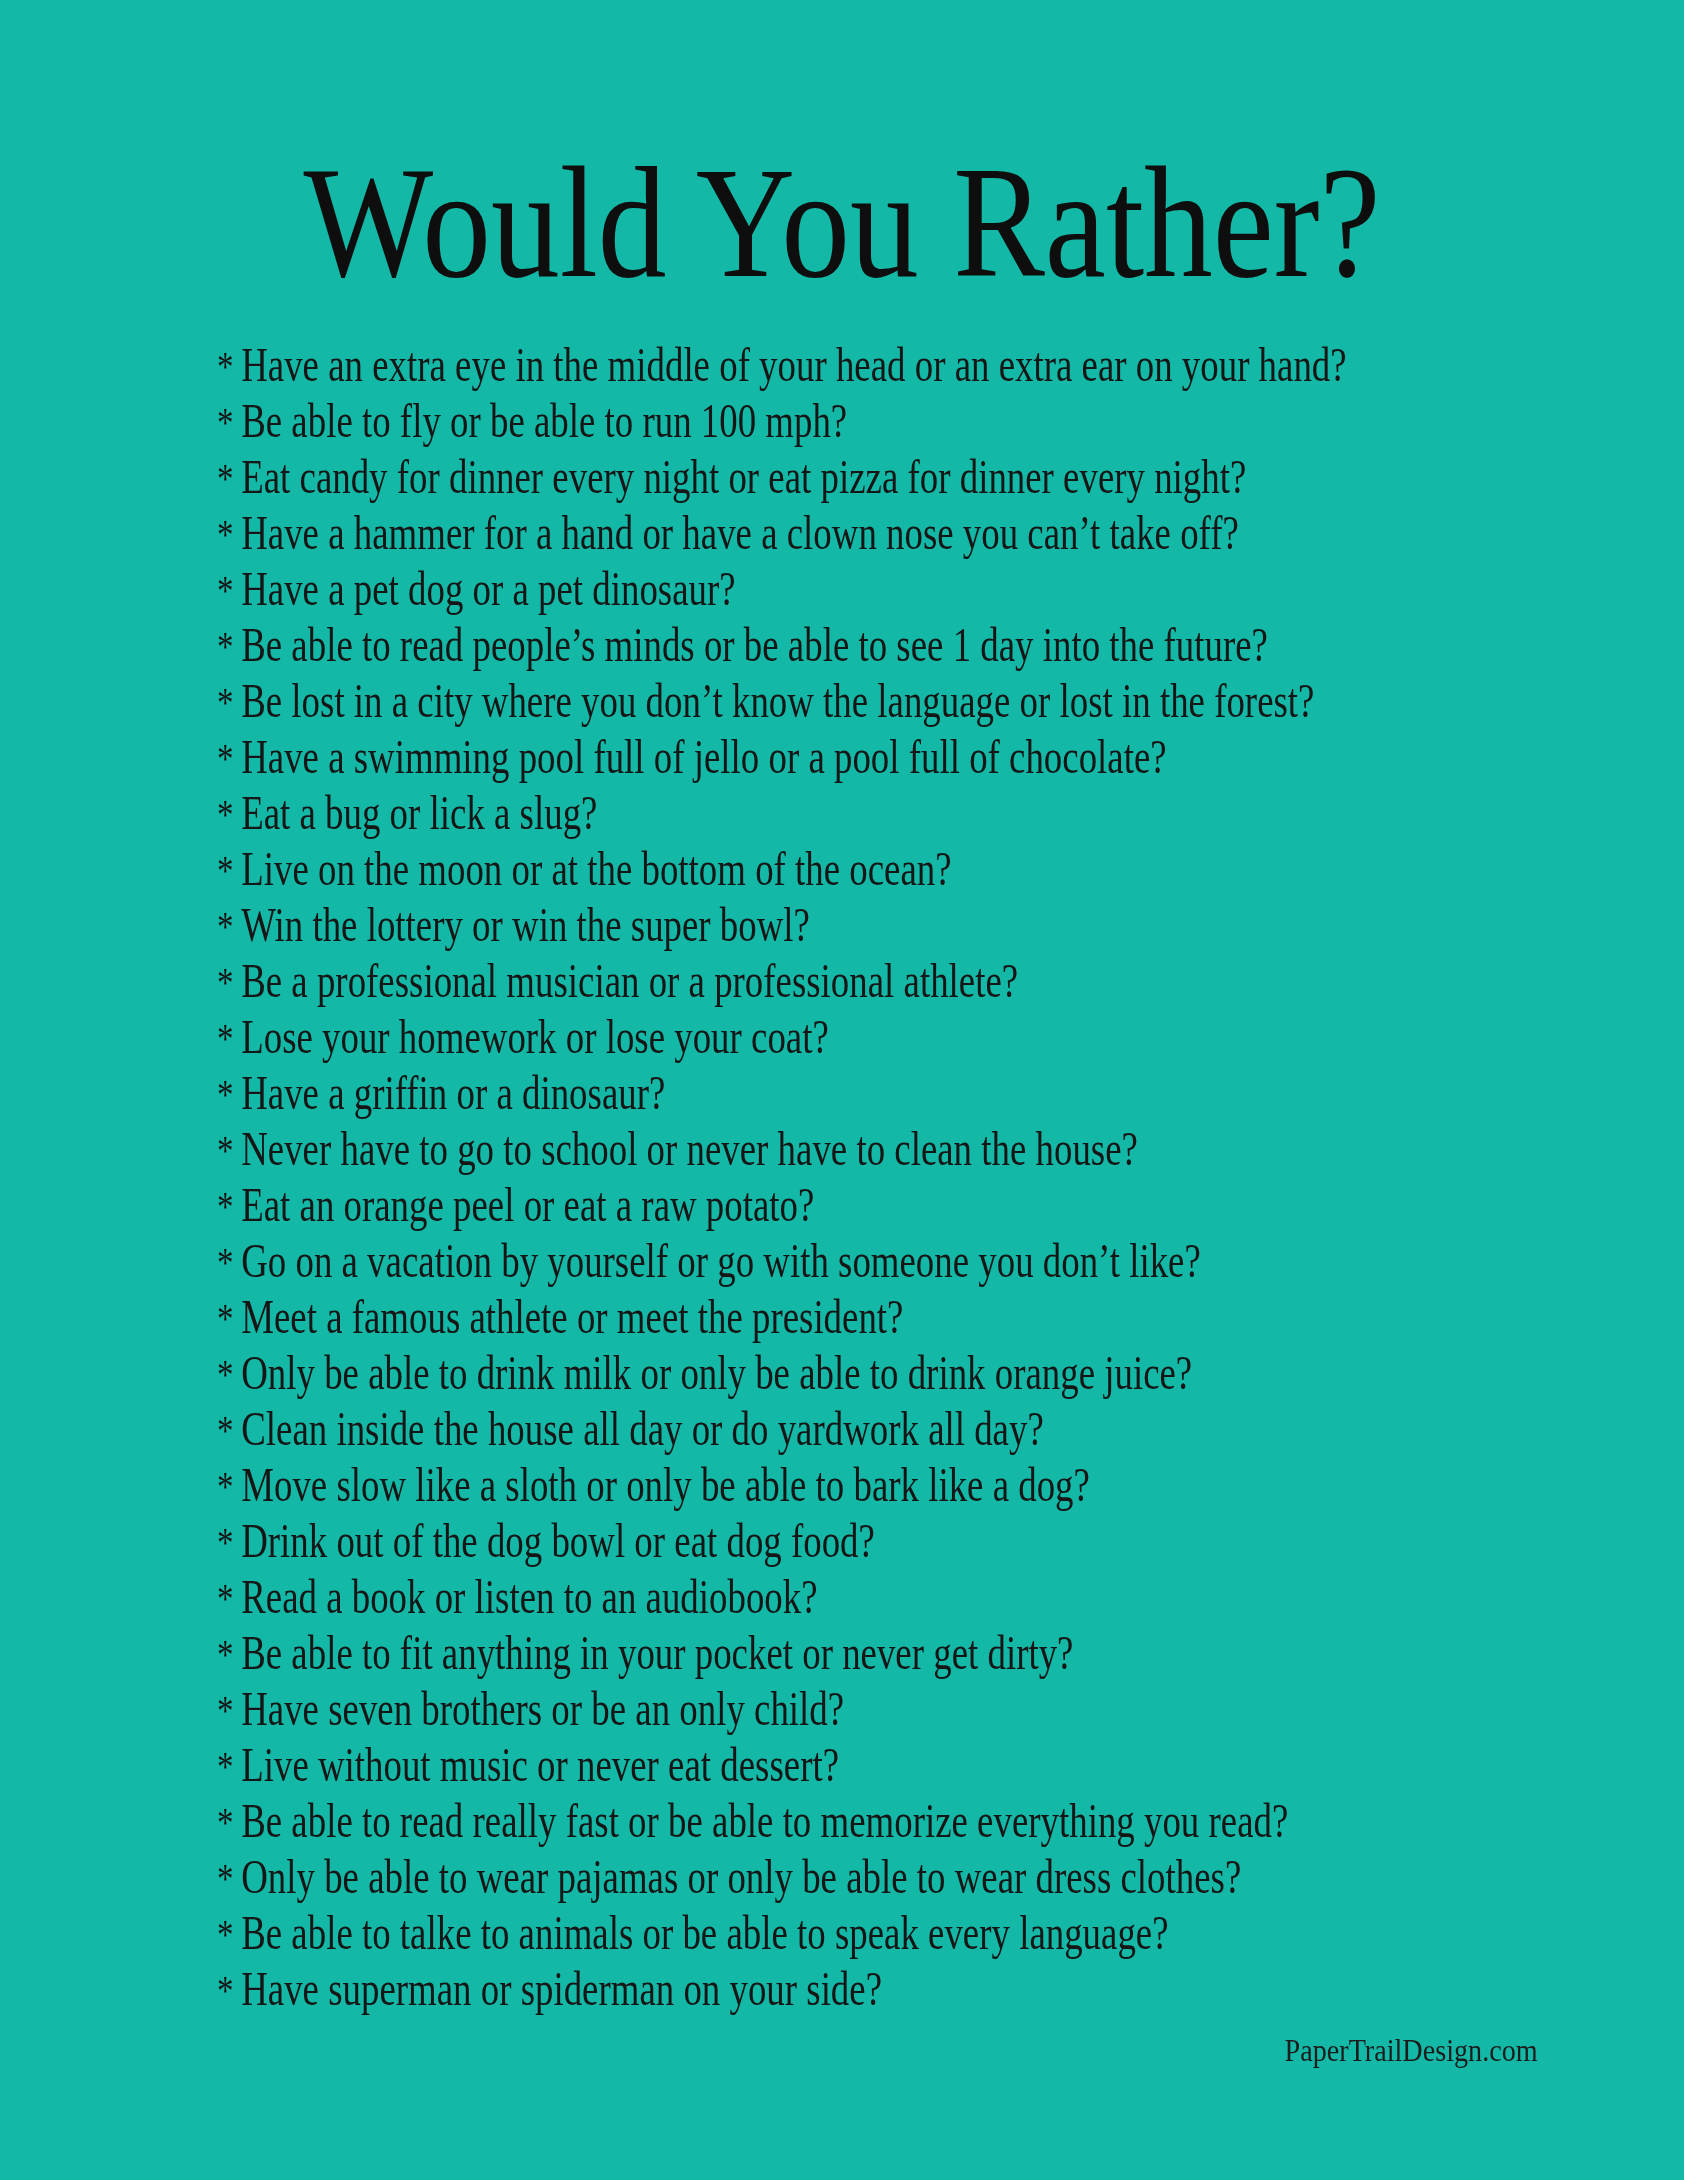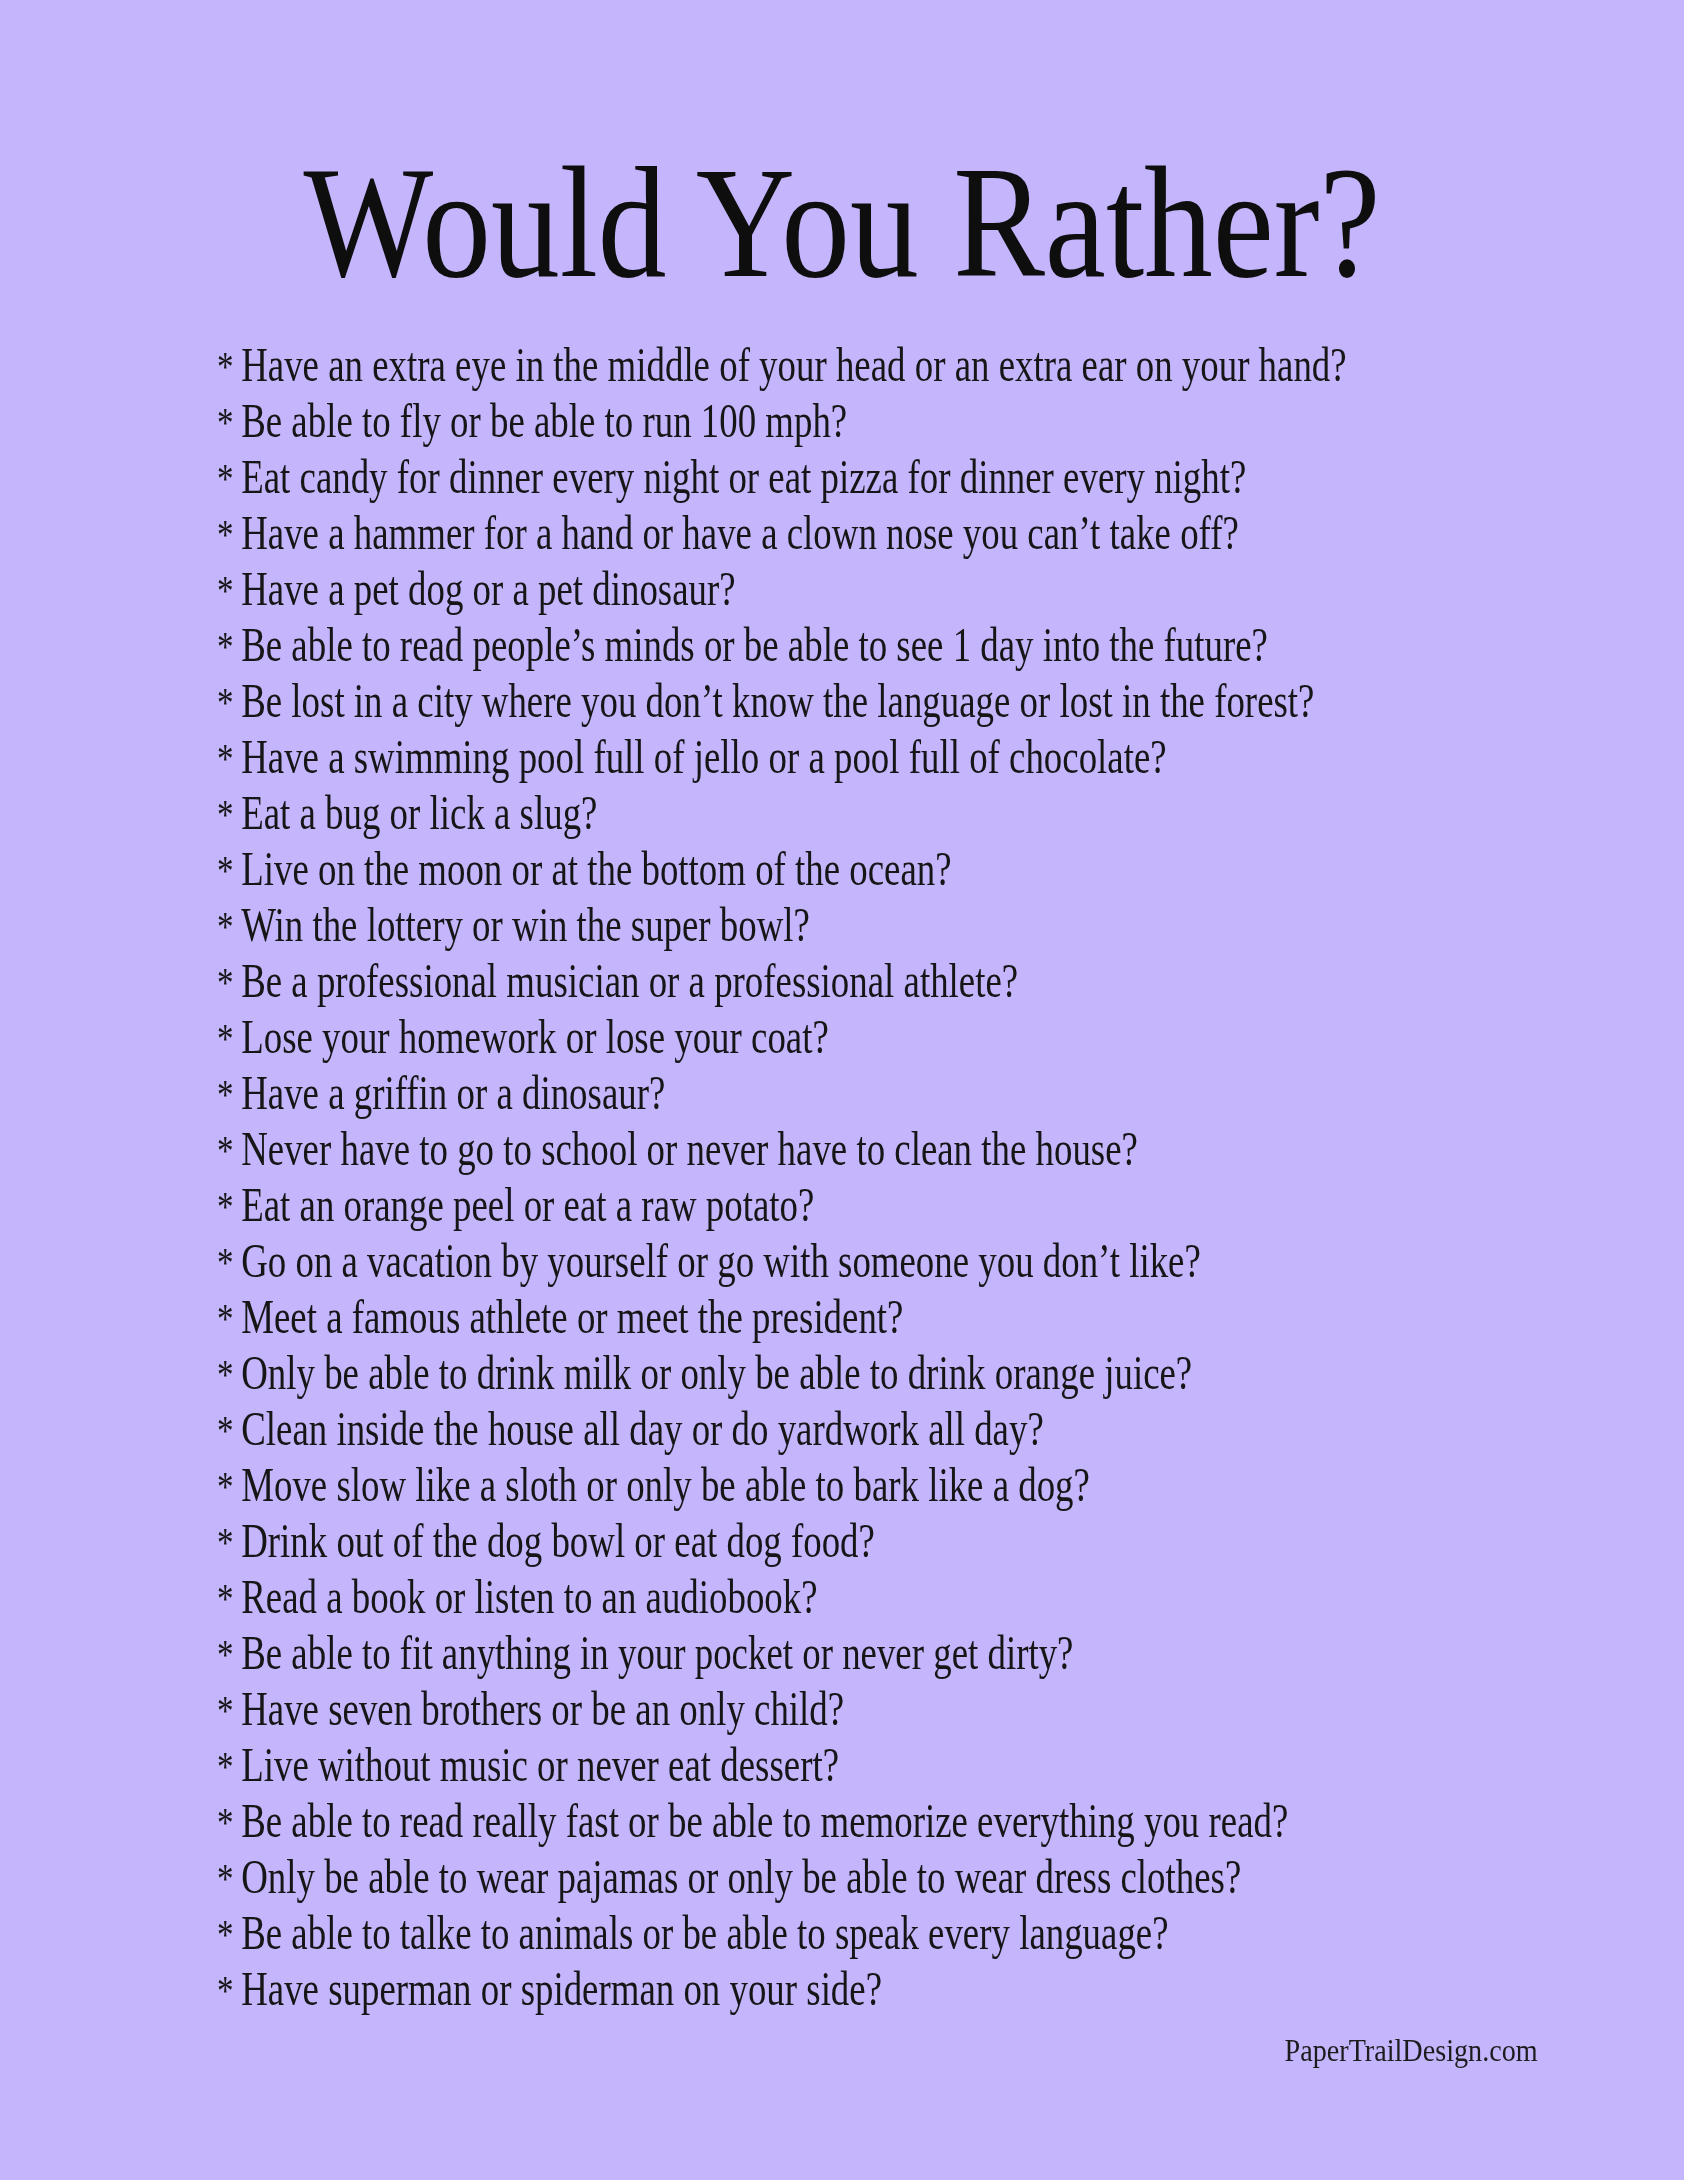--- a/index.html
+++ b/index.html
@@ -13,21 +13,21 @@
     position: relative;
     overflow: hidden;
     font-family: "Liberation Serif", "DejaVu Serif", serif;
     color: #151515;
   }
   .page {
     position: absolute;
     left: 0; top: 0;
     width: 1685px;
     height: 2181px;
-    background: #c4b5fd;
+    background: #14b8a6;
   }
   .title-wrap {
     position: absolute;
     left: 0;
     top: 144px;
     width: 1685px;
     height: 158px;
     display: flex;
     justify-content: center;
   }

